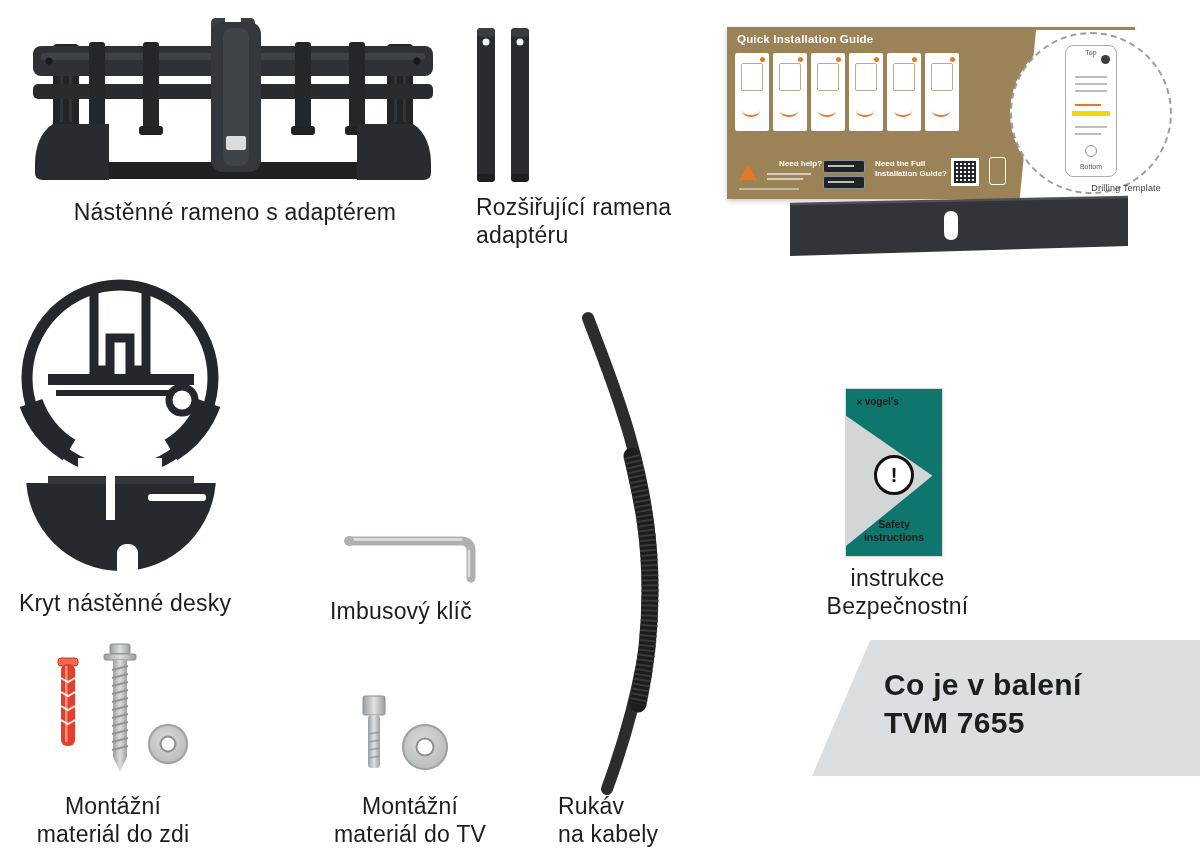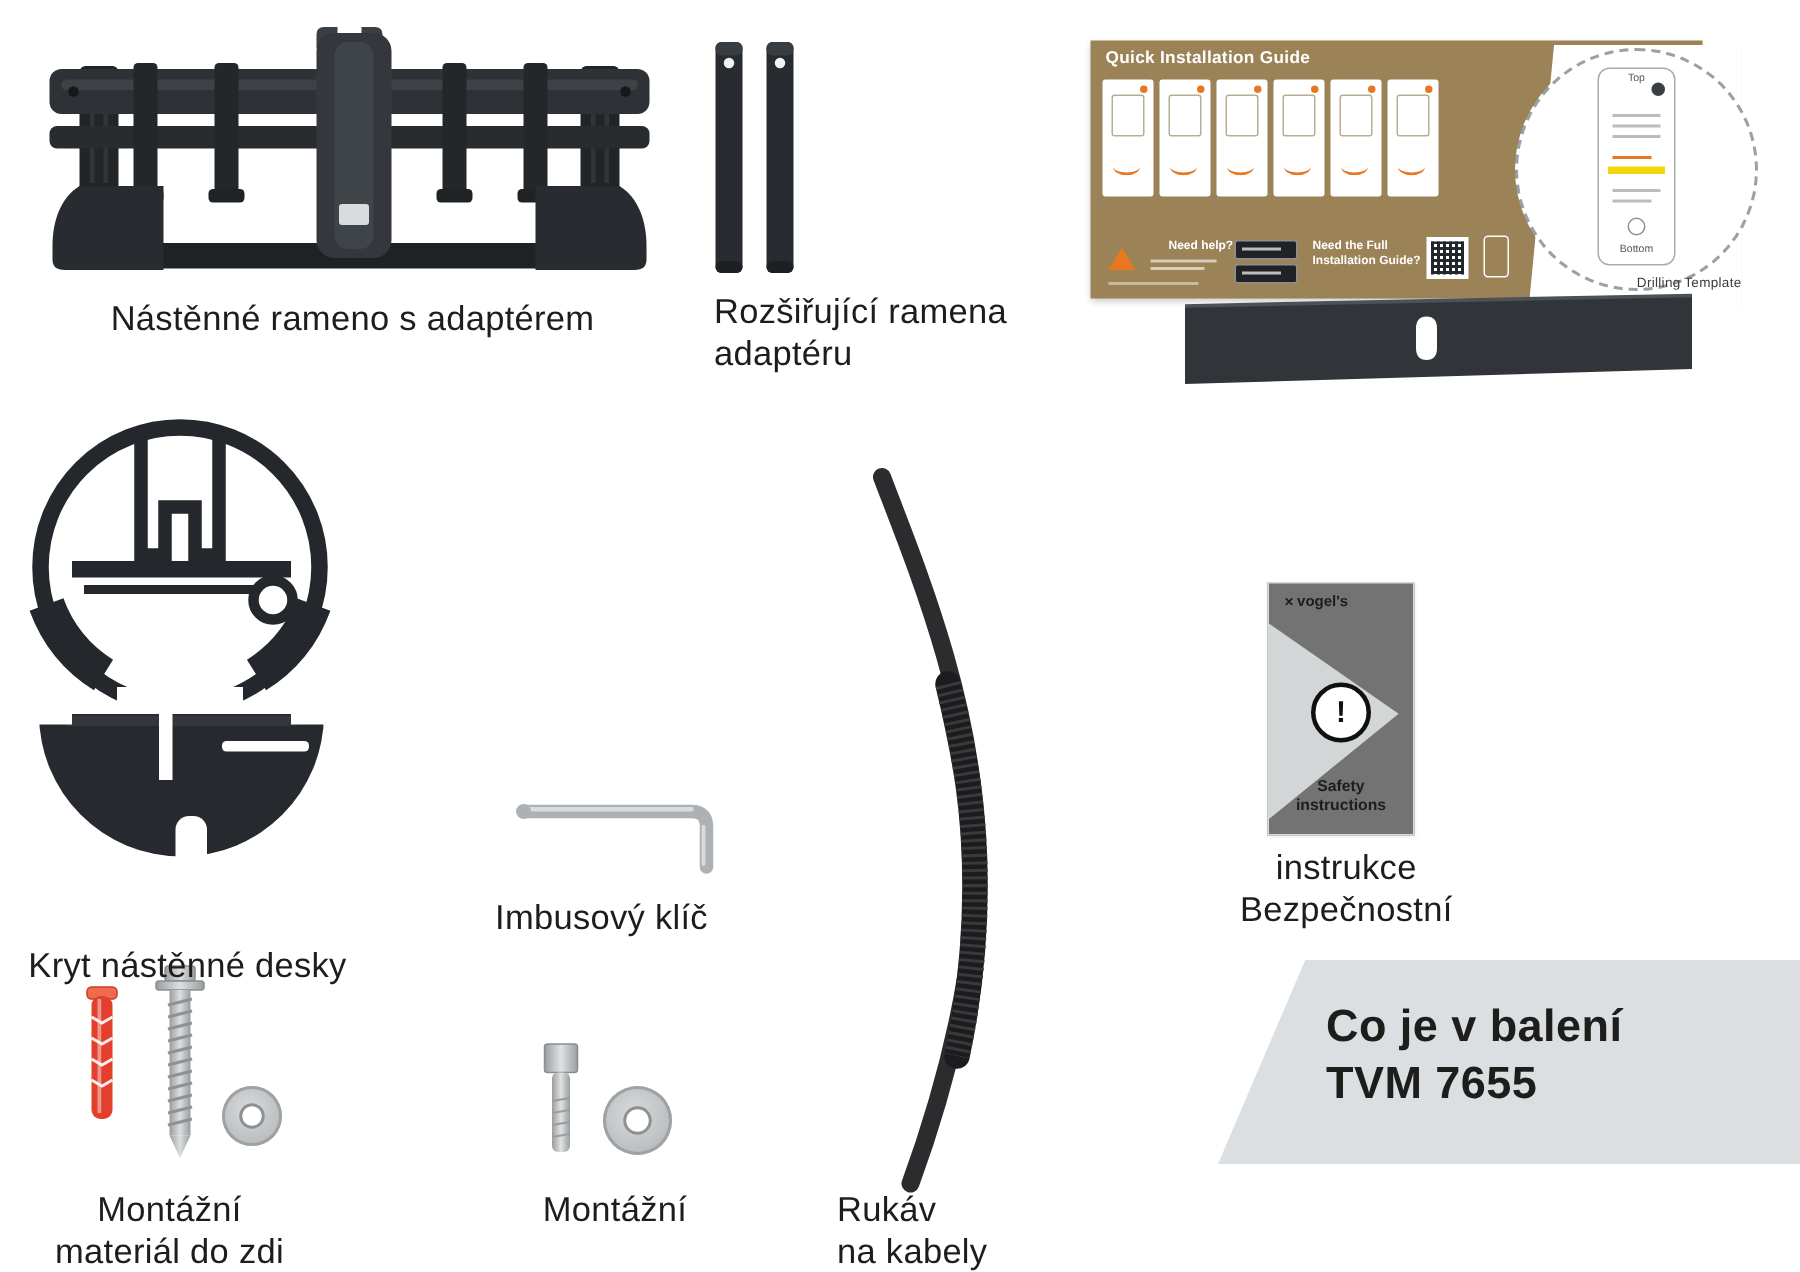--- a/index.html
+++ b/index.html
@@ -8,21 +8,21 @@
     overflow:hidden; font-family:"Liberation Sans", sans-serif; color:#1d1d1b;
   }
   .abs { position:absolute; }
 
   
   .lbl { position:absolute; font-size:23px; line-height:30px; letter-spacing:.2px; color:#1d1d1b; }
   .lbl.two { line-height:28px; }
   #lbl-wall-arm { left:25px; top:197px; width:420px; text-align:center; }
   #lbl-ext      { left:476px; top:193px; }
   #lbl-insert   { left:735px; top:272px; width:425px; text-align:center; }
-  #lbl-cover    { left:5px;  top:628px; width:240px; text-align:center; }
+  #lbl-cover    { left:5px;  top:588px; width:240px; text-align:center; }
   #lbl-allen    { left:330px; top:596px; width:160px; }
   #lbl-safety   { left:805px; top:564px; width:185px; text-align:center; }
   #lbl-wallhw   { left:8px;  top:792px; width:210px; text-align:center; }
   #lbl-tvhw     { left:305px; top:792px; width:210px; text-align:center; }
   #lbl-sleeve   { left:558px; top:792px; width:160px; text-align:left; }
 
   
   .wall-arm { left:22px;  top:16px; }
   .ext-arms { left:472px; top:24px; }
   .guide    { left:727px; top:27px; width:448px; height:206px; }
@@ -92,21 +92,21 @@
   .tpl .oline { position:absolute; left:9px; top:58px; width:26px; height:1.5px; background:#e87722; }
   .tpl .ybar { position:absolute; left:6px; top:65px; width:38px; height:5px; background:#f3d60b; }
   .tpl .l4 { top:80px; } .tpl .l5 { top:87px; width:26px; }
   .tpl .hole { position:absolute; left:50%; top:99px; transform:translateX(-50%);
     width:12px; height:12px; border:1.5px solid #8e9294; border-radius:50%; box-sizing:border-box; }
   .tpl .t-bottom { position:absolute; bottom:6px; width:100%; text-align:center; font-size:7px; color:#555; }
   .drill-label { position:absolute; left:316px; top:156px; width:118px; text-align:right;
     font-size:9px; color:#3c3c3c; letter-spacing:.2px; }
 
   
-  .safety-card { left:845px; top:388px; width:96px; height:167px; background:#737373;
+  .safety-card { left:845px; top:388px; width:96px; height:167px; background:#0f766e;
     border:1px solid #d7d9da; box-shadow:0 1px 3px rgba(0,0,0,.08); }
   .sc-diagonal { position:absolute; inset:0; background:#d3d6d7;
     clip-path:polygon(0 16%, 90% 52%, 0 94%); }
   .sc-brand { position:absolute; left:10px; top:7px; font-size:10px; font-weight:bold; color:#1d1d1b; }
   .sc-x { font-size:8px; margin-right:2px; }
   .sc-circle { position:absolute; left:50%; top:66px; transform:translateX(-50%);
     width:34px; height:34px; border:3px solid #101010; border-radius:50%; background:#fff;
     display:flex; align-items:center; justify-content:center;
     font-weight:bold; font-size:20px; color:#101010; box-sizing:content-box; }
   .sc-text { position:absolute; bottom:12px; width:100%; text-align:center;
@@ -373,19 +373,20 @@
   <div class="lbl two" id="lbl-safety">
     <div>instrukce</div>
     <div>Bezpečnostní</div>
   </div>
   <div class="lbl two" id="lbl-wallhw">
     <div>Montážní</div>
     <div>materiál do zdi</div>
   </div>
   <div class="lbl two" id="lbl-tvhw">
     <div>Montážní</div>
+    <div>materiál do TV</div>
   </div>
   <div class="lbl two" id="lbl-sleeve">
     <div>Rukáv</div>
     <div>na kabely</div>
   </div>
 
 </div>
 
 </body></html>

